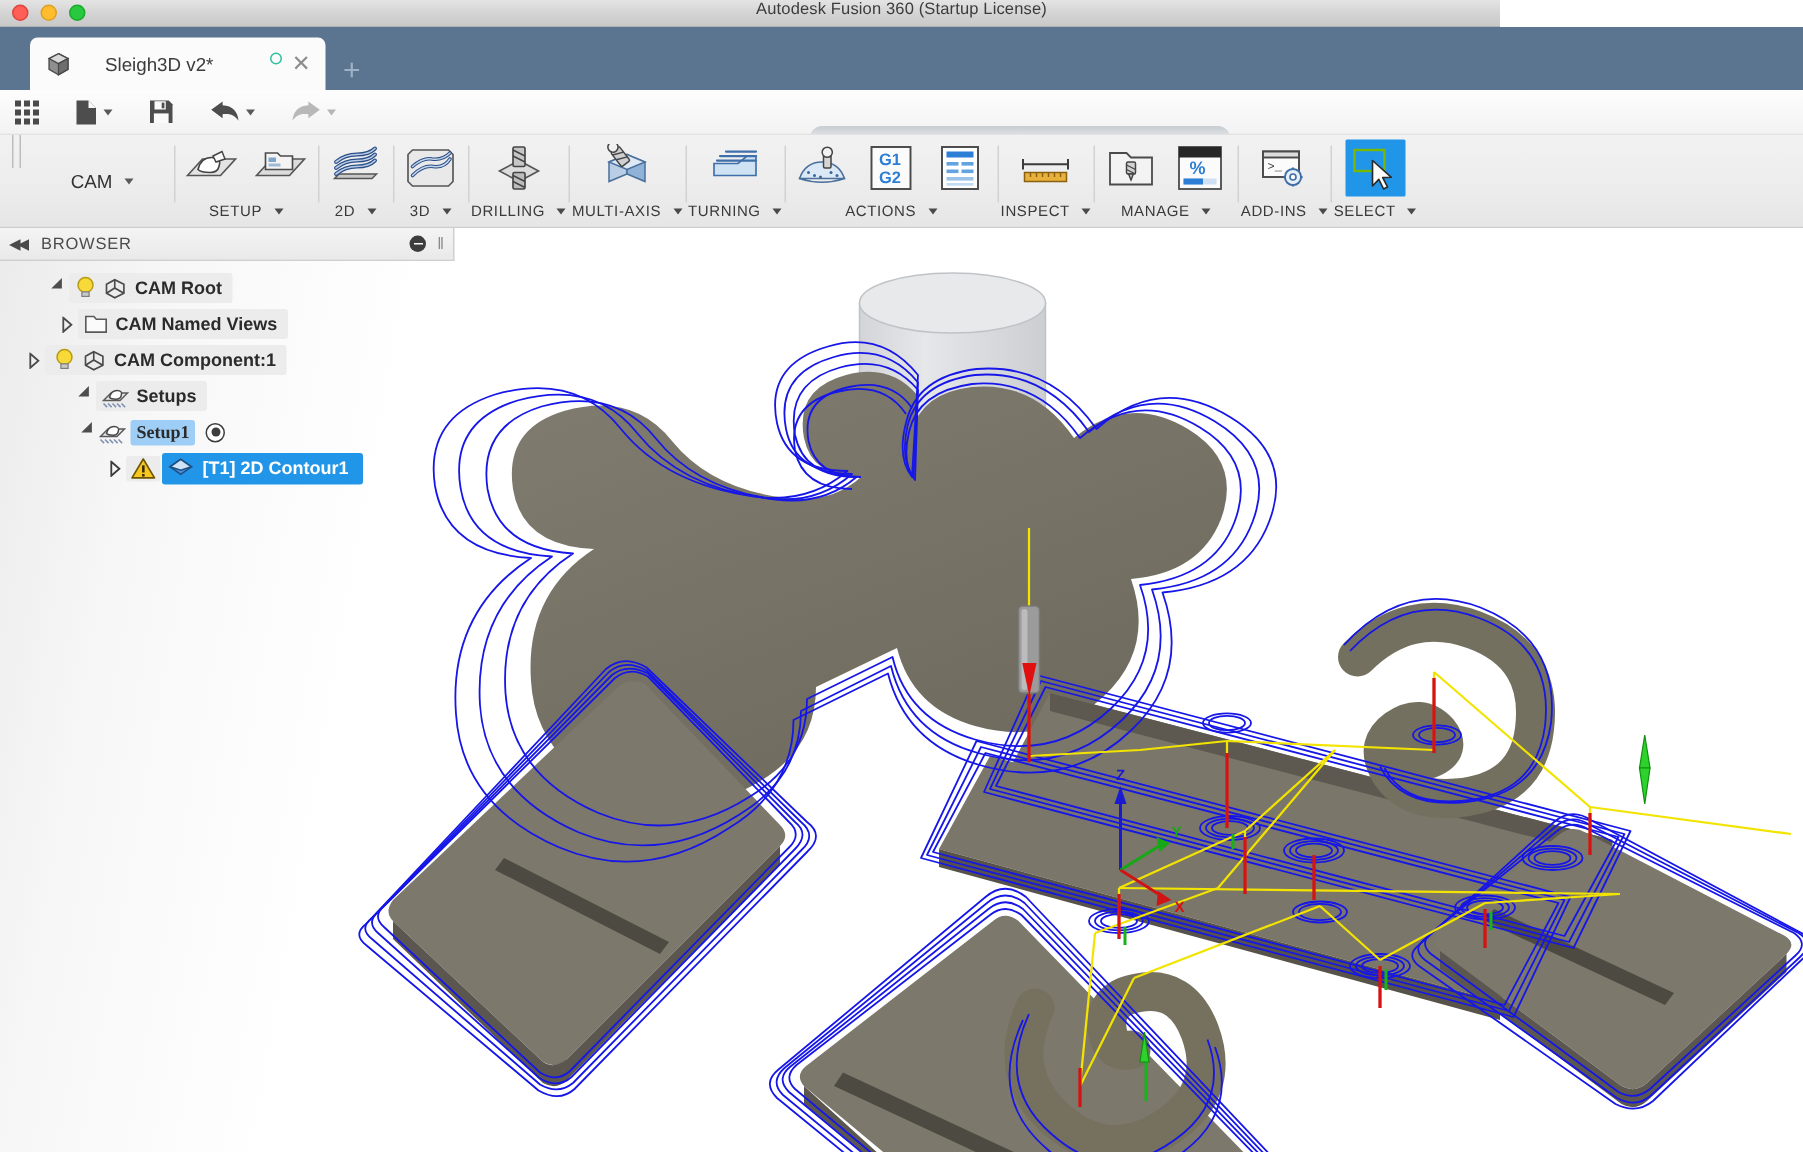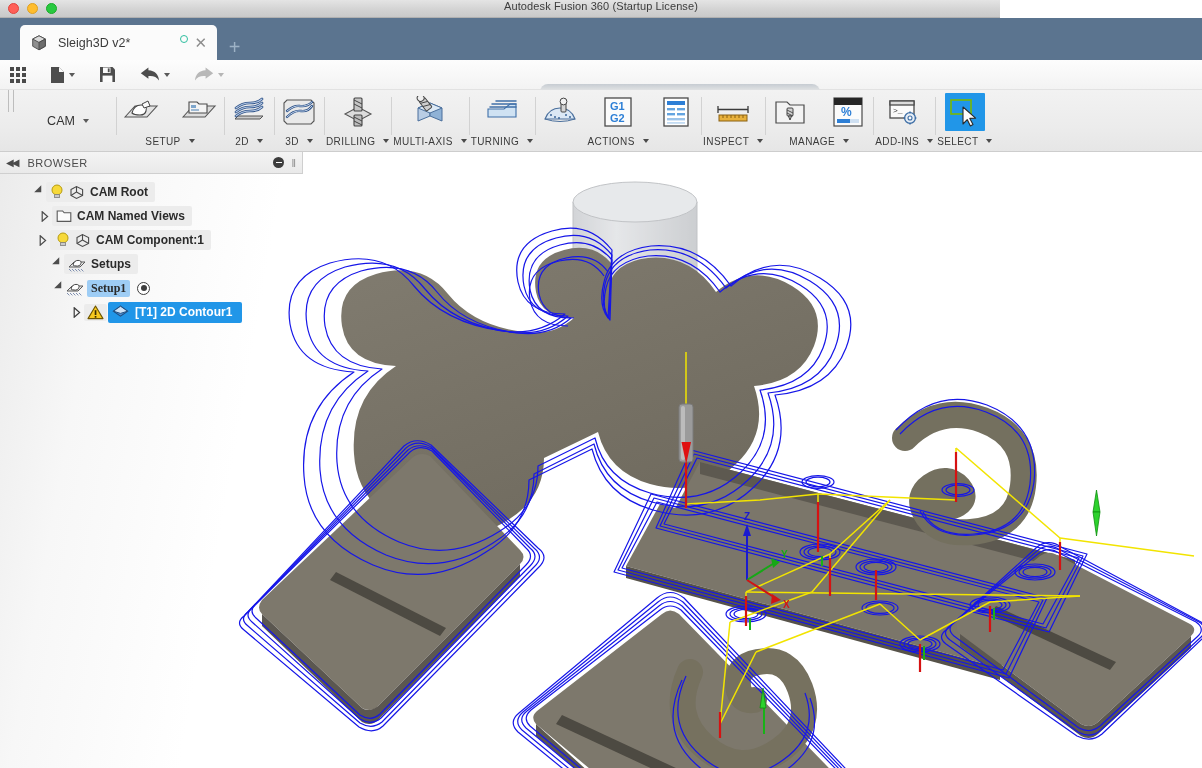--- a/index.html
+++ b/index.html
@@ -34,21 +34,21 @@
     position: absolute; top: 18px; left: 0; width: 1202px; height: 42px;
     background: #5b748f;
   }
   .doctab {
     position: absolute; left: 20px; top: 7px; width: 197px; height: 35px;
     background: #fbfbfb; border-radius: 5px 5px 0 0;
     display: flex; align-items: center; padding: 0 8px 0 10px;
   }
   .doctab .cube-ic { width: 18px; height: 18px; flex: 0 0 auto; }
   .doctab .tab-label {
-    flex: 1 1 auto; font-size: 12.5px; color: #3b3b3b; margin-left: 10px;
+    flex: 1 1 auto; font-size: 12.5px; color: #3b3b3b; margin-left: 22px;
     white-space: nowrap; overflow: hidden;
   }
   .tab-dot {
     width: 8px; height: 8px; border-radius: 50%;
     border: 1.4px solid #2fbfa0; background: transparent;
     margin-right: 4px; margin-bottom: 7px; flex: 0 0 auto;
   }
   .tab-close { font-size: 15px; color: #8d8d8d; line-height: 1; padding: 0 2px; flex: 0 0 auto; }
   .newtab {
     position: absolute; left: 220px; top: 28px; width: 29px; height: 30px;
@@ -85,21 +85,21 @@
     position: absolute; top: 84px; left: 540px; width: 280px; height: 8px;
     background: linear-gradient(to bottom,#c6ccd2,#e9e9e9);
     border-radius: 10px 10px 0 0;
   }
   .panel { display: flex; flex-direction: column; align-items: center;
            justify-content: flex-start; position: relative; padding: 0 2px; }
   .panel + .panel::before {
     content: ""; position: absolute; left: 0; top: 7px; bottom: 16px; width: 1px;
     background: #d2d2d2;
   }
-  .panel-row { display: flex; align-items: flex-end; gap: 12px; height: 42px; padding-top: 2px; }
+  .panel-row { display: flex; align-items: flex-end; gap: 0px; height: 42px; padding-top: 2px; }
   .rb-btn { width: 46px; height: 40px; display: flex; align-items: center; justify-content: center; }
   .panel-label {
     font-size: 10px; color: #3a3a3a; letter-spacing: .4px;
     display: flex; align-items: center; justify-content: center; gap: 7px;
     height: 18px; white-space: nowrap;
   }
   .panel-label .caret { border-top-color: #4a4a4a; margin-left: 1px; }
   .cam-panel { width: 96px; justify-content: center; }
   .cam-drop { display: flex; align-items: center; gap: 4px; font-size: 12.5px; color: #333; height: 62px; }
   .grip { width: 6px; height: 22px; border-left: 1px solid #bdbdbd; border-right: 1px solid #bdbdbd;
@@ -728,21 +728,21 @@
             </svg>
         </span>
         <span class="t-pill">
           <svg class="ic" width="16" height="14" viewBox="0 0 16 14">
             <path d="M1.2 12.4 V2 h5.4 l1.6 1.8 h6.6 v8.6 z" fill="#fbfbfb" stroke="#5a5a5a" stroke-width="1.1"></path>
           </svg>
           <span class="t-label">CAM Named Views</span>
         </span>
       </div>
 
-      <div class="trow" style="padding-left:36px;">
+      <div class="trow" style="padding-left:16px;">
         <span class="twist">
           <svg width="8" height="11" viewBox="0 0 8 11">
               <path d="M1.2 .8 L6.6 5.5 L1.2 10.2 Z" fill="none" stroke="#4a4a4a" stroke-width="1.2"></path>
             </svg>
         </span>
         <span class="t-pill" style="padding-left:6px;">
           <svg class="ic bulb" viewBox="0 0 14 16">
             <circle cx="7" cy="6" r="5" fill="#f7d93a" stroke="#b79c10" stroke-width="1"></circle>
             <rect x="4.6" y="10.6" width="4.8" height="3" fill="#c9c9c9" stroke="#7d7d7d" stroke-width=".8"></rect>
           </svg>

